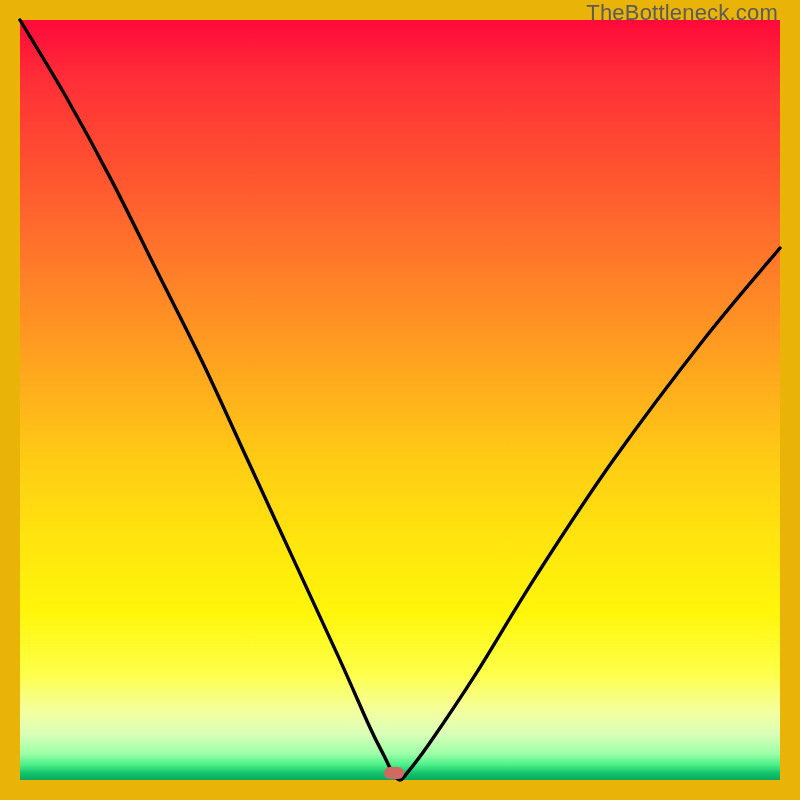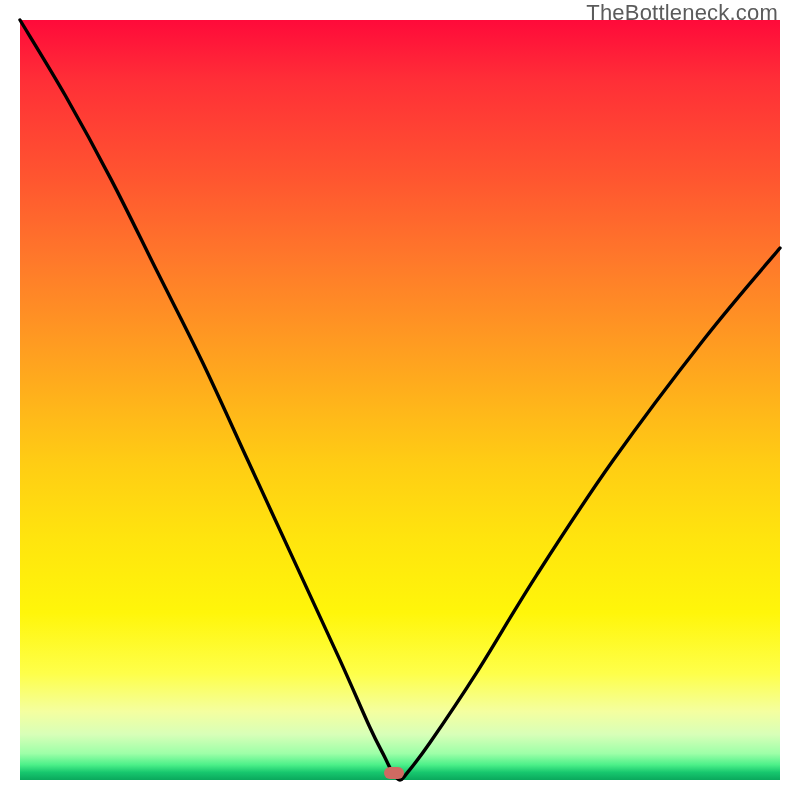--- a/index.html
+++ b/index.html
@@ -10,21 +10,21 @@
     background: #000;
     overflow: hidden;
     font-family: Arial, Helvetica, sans-serif;
   }
   .frame {
     position: absolute;
     left: 0;
     top: 0;
     width: 800px;
     height: 800px;
-    background: #ffffff;
+    background: #eab308;
   }
   .plot-area {
     position: absolute;
     left: 20px;
     top: 20px;
     width: 760px;
     height: 760px;
     
     background: linear-gradient(
       to bottom,

